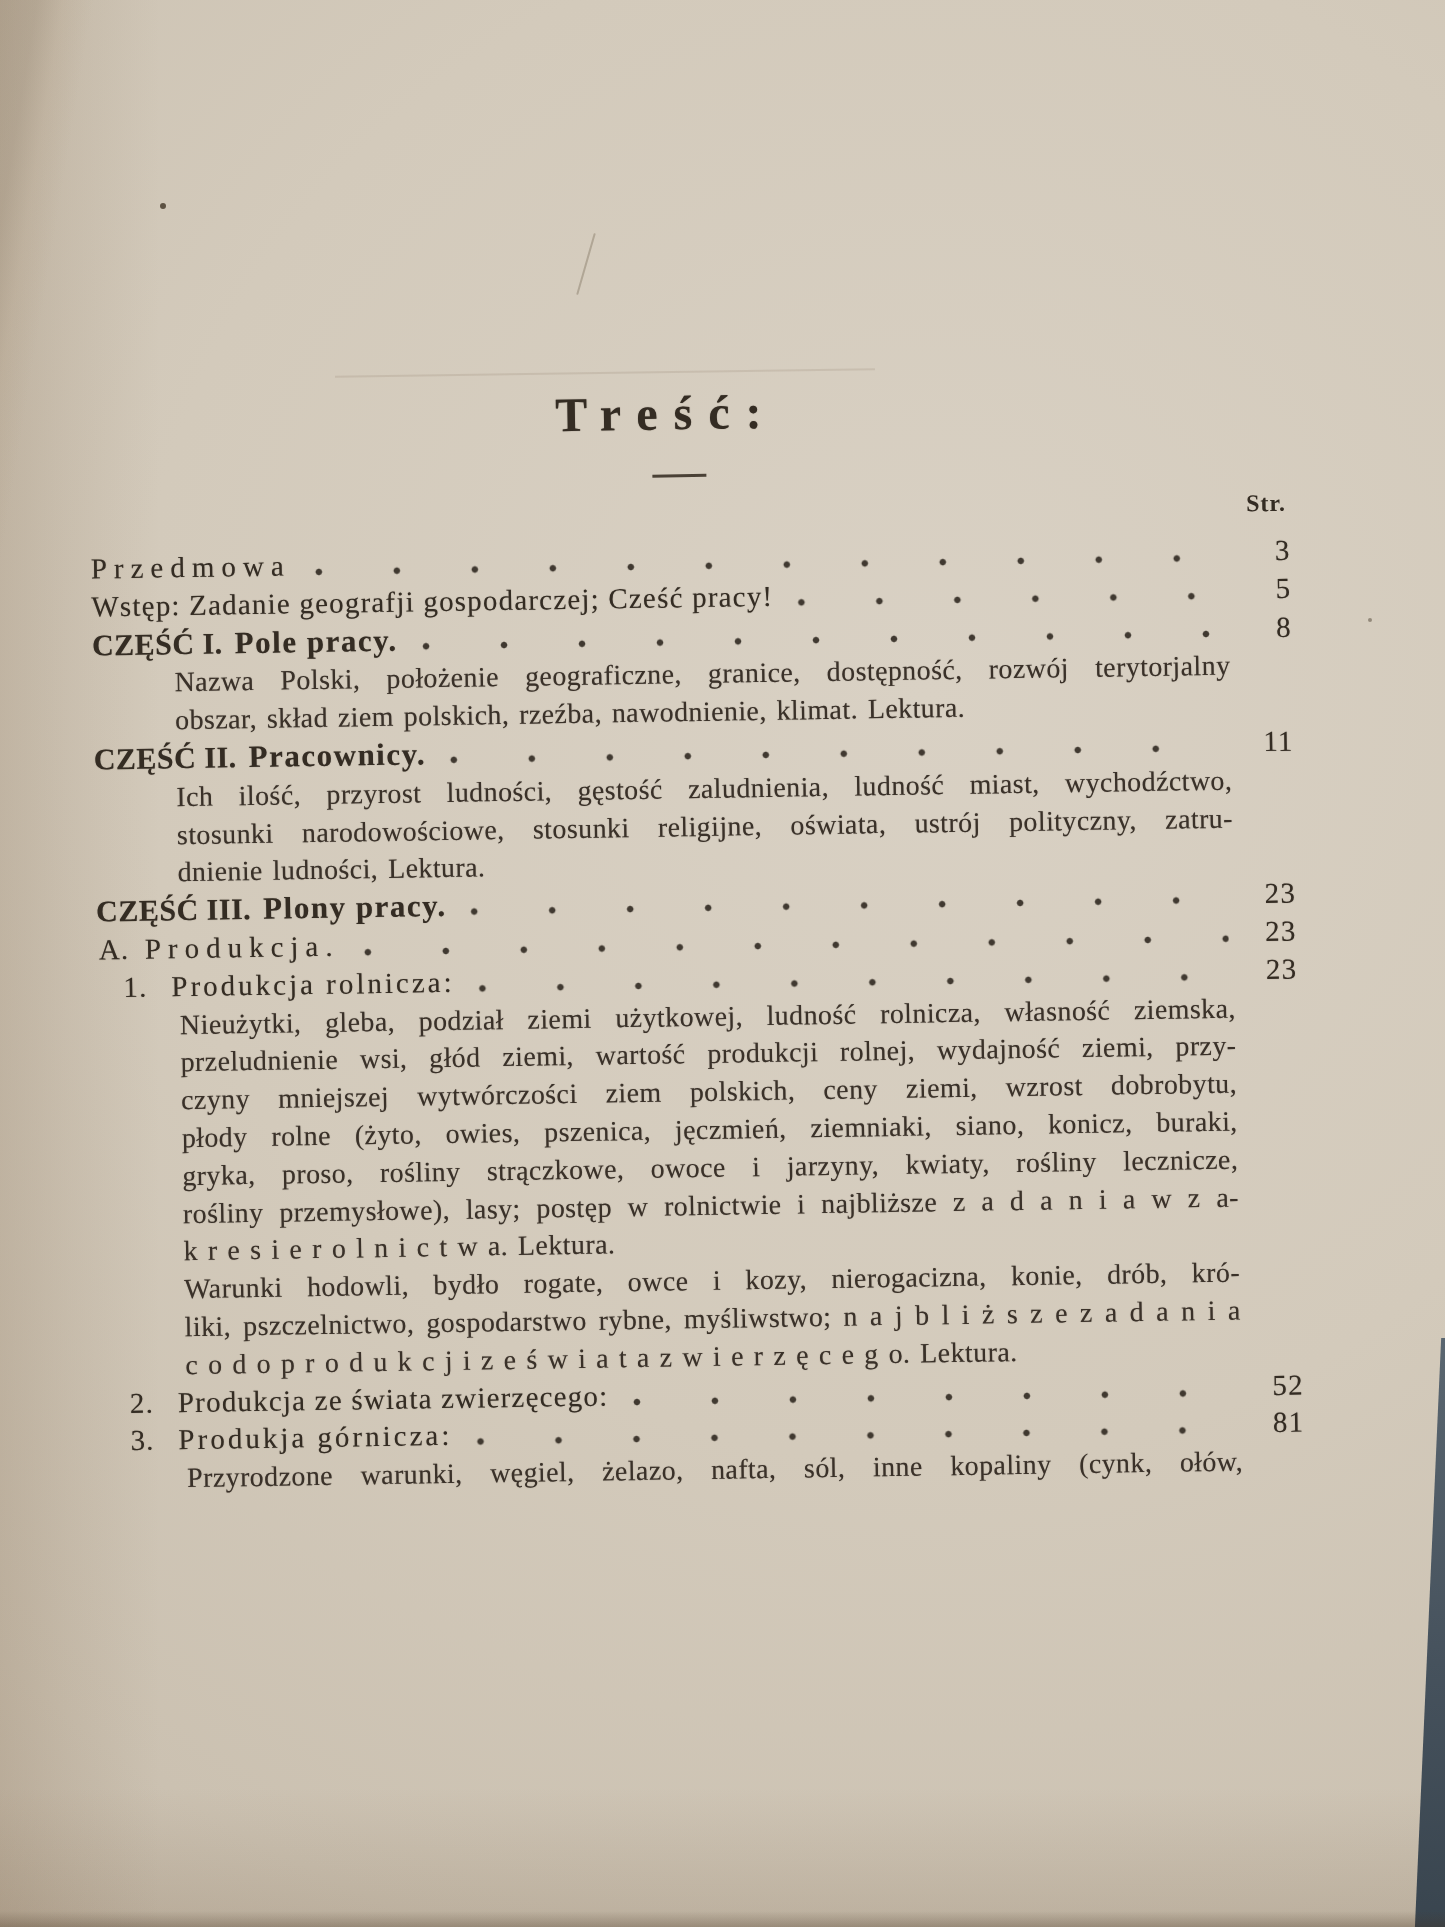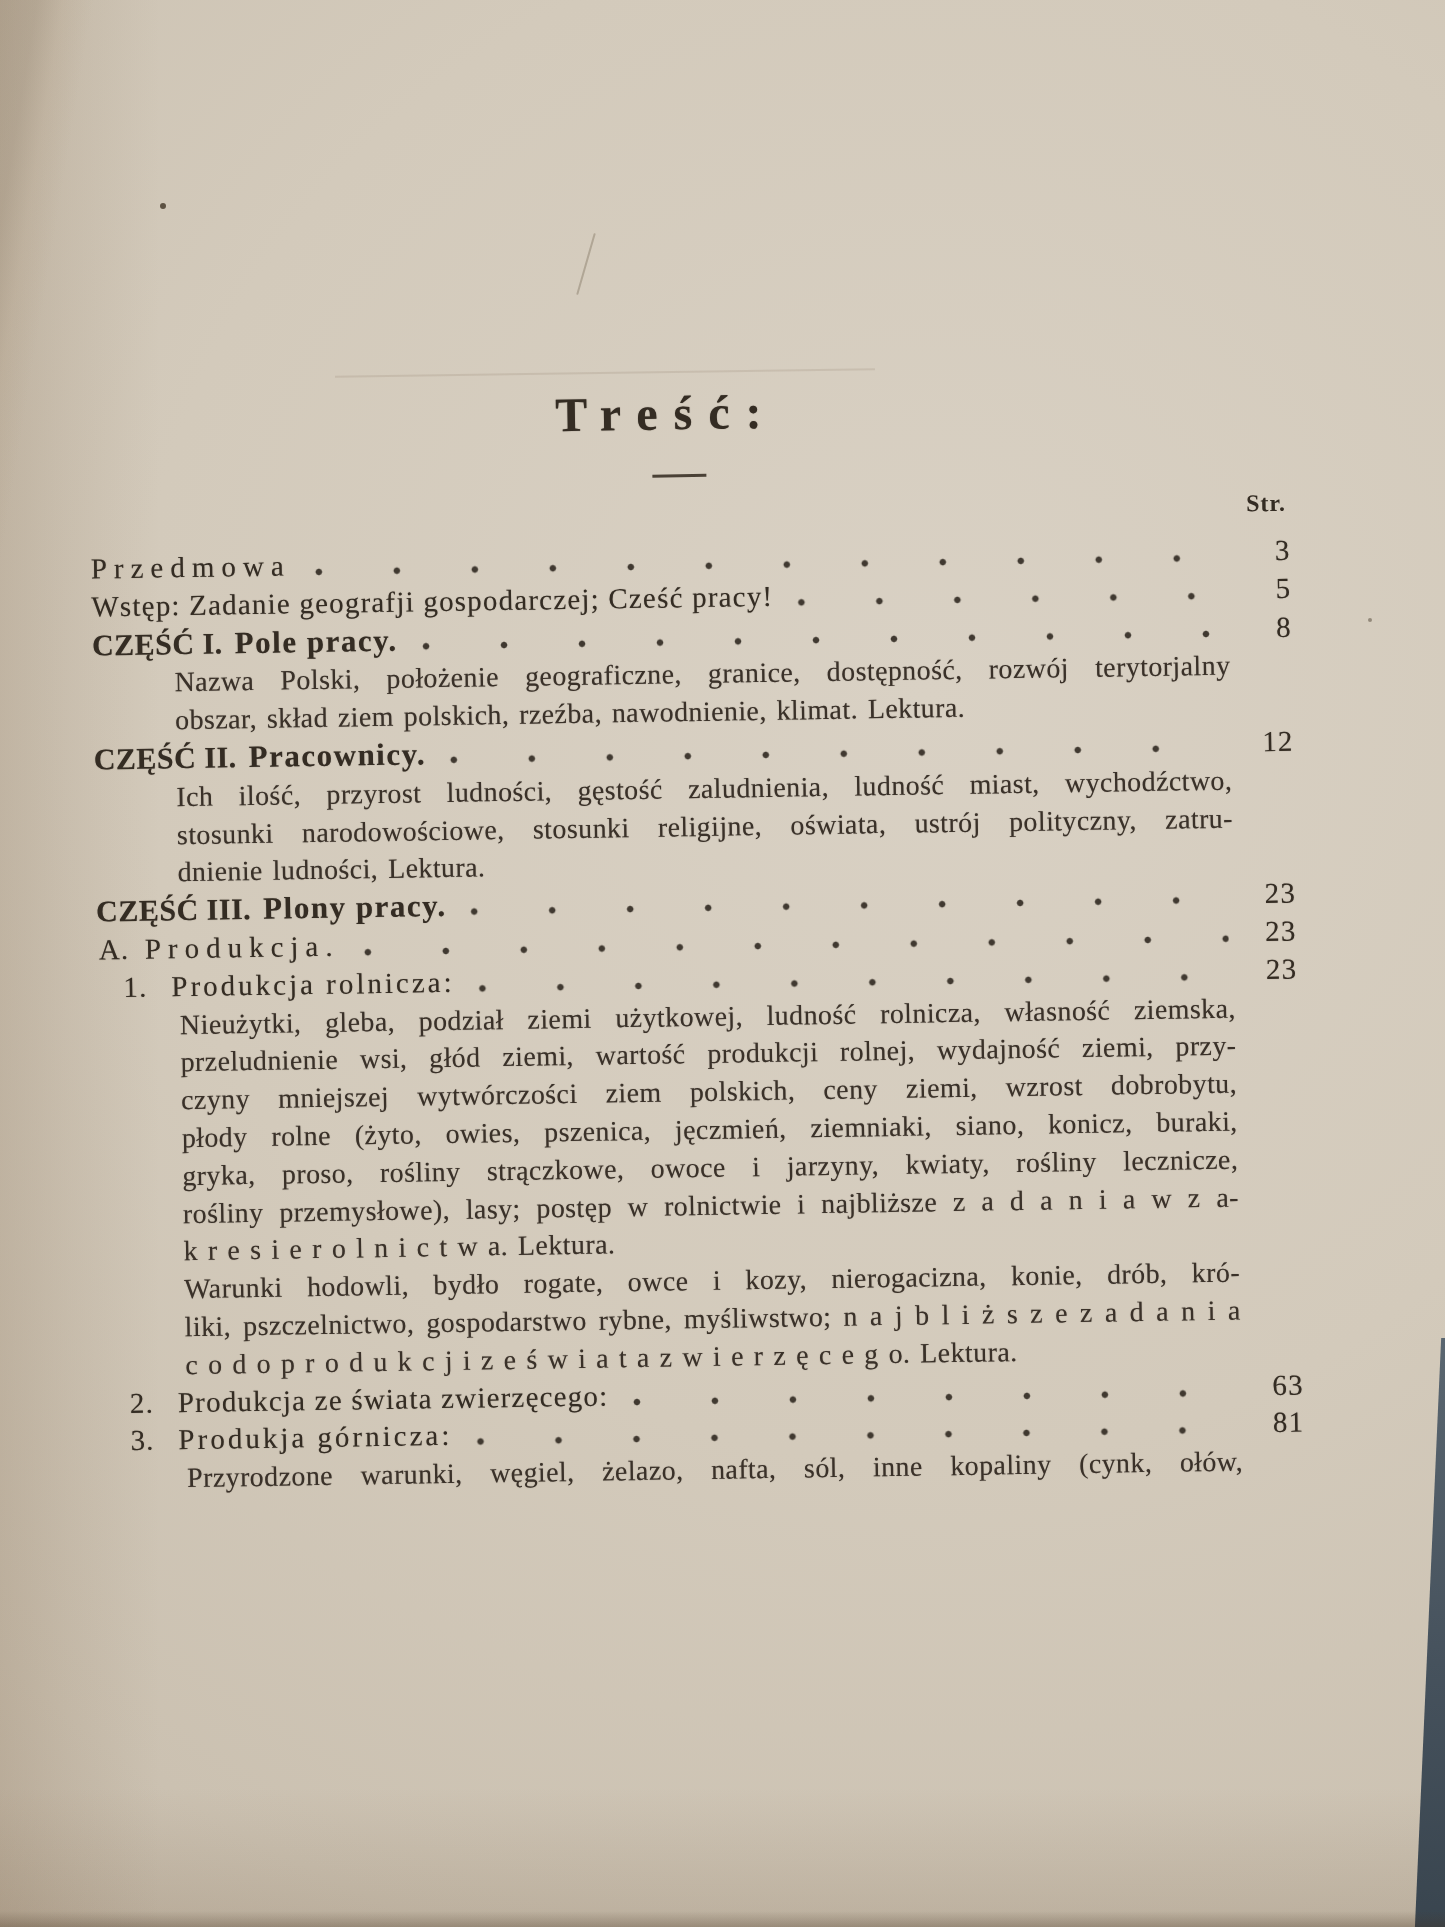--- a/index.html
+++ b/index.html
@@ -118,21 +118,21 @@
         <span class="pg">8</span>
       </div>
 
       <div class="row desc fill">Nazwa Polski, położenie geograficzne, granice, dostępność, rozwój terytorjalny</div>
       <div class="row desc">obszar, skład ziem polskich, rzeźba, nawodnienie, klimat. Lektura.</div>
 
       <div class="row entry part">
         <span class="lbl prefix">CZĘŚĆ II.</span>
         <span class="lbl name">Pracownicy.</span>
         <span class="dots"></span>
-        <span class="pg">12</span>
+        <span class="pg">11</span>
       </div>
 
       <div class="row desc fill">Ich ilość, przyrost ludności, gęstość zaludnienia, ludność miast, wychodźctwo,</div>
       <div class="row desc fill">stosunki narodowościowe, stosunki religijne, oświata, ustrój polityczny, zatru-</div>
       <div class="row desc">dnienie ludności, Lektura.</div>
 
       <div class="row entry part">
         <span class="lbl prefix">CZĘŚĆ III.</span>
         <span class="lbl name">Plony pracy.</span>
         <span class="dots"></span>
@@ -161,21 +161,21 @@
       <div class="row desc fill">rośliny przemysłowe), lasy; postęp w rolnictwie i najbliższe z a d a n i a w z a-</div>
       <div class="row desc">k r e s i e  r o l n i c t w a.  Lektura.</div>
       <div class="row desc fill">Warunki hodowli, bydło rogate, owce i kozy, nierogacizna, konie, drób, kró-</div>
       <div class="row desc fill">liki, pszczelnictwo, gospodarstwo rybne, myśliwstwo; n a j b l i ż s z e  z a d a n i a</div>
       <div class="row desc">c o  d o  p r o d u k c j i  z e  ś w i a t a  z w i e r z ę c e g o.  Lektura.</div>
 
       <div class="row entry withnum">
         <span class="num">2.</span>
         <span class="lbl">Produkcja ze świata zwierzęcego:</span>
         <span class="dots"></span>
-        <span class="pg">63</span>
+        <span class="pg">52</span>
       </div>
 
       <div class="row entry withnum">
         <span class="num">3.</span>
         <span class="lbl sp3">Produkja górnicza:</span>
         <span class="dots"></span>
         <span class="pg">81</span>
       </div>
 
       <div class="row desc fill">Przyrodzone warunki, węgiel, żelazo, nafta, sól, inne kopaliny (cynk, ołów,</div>

